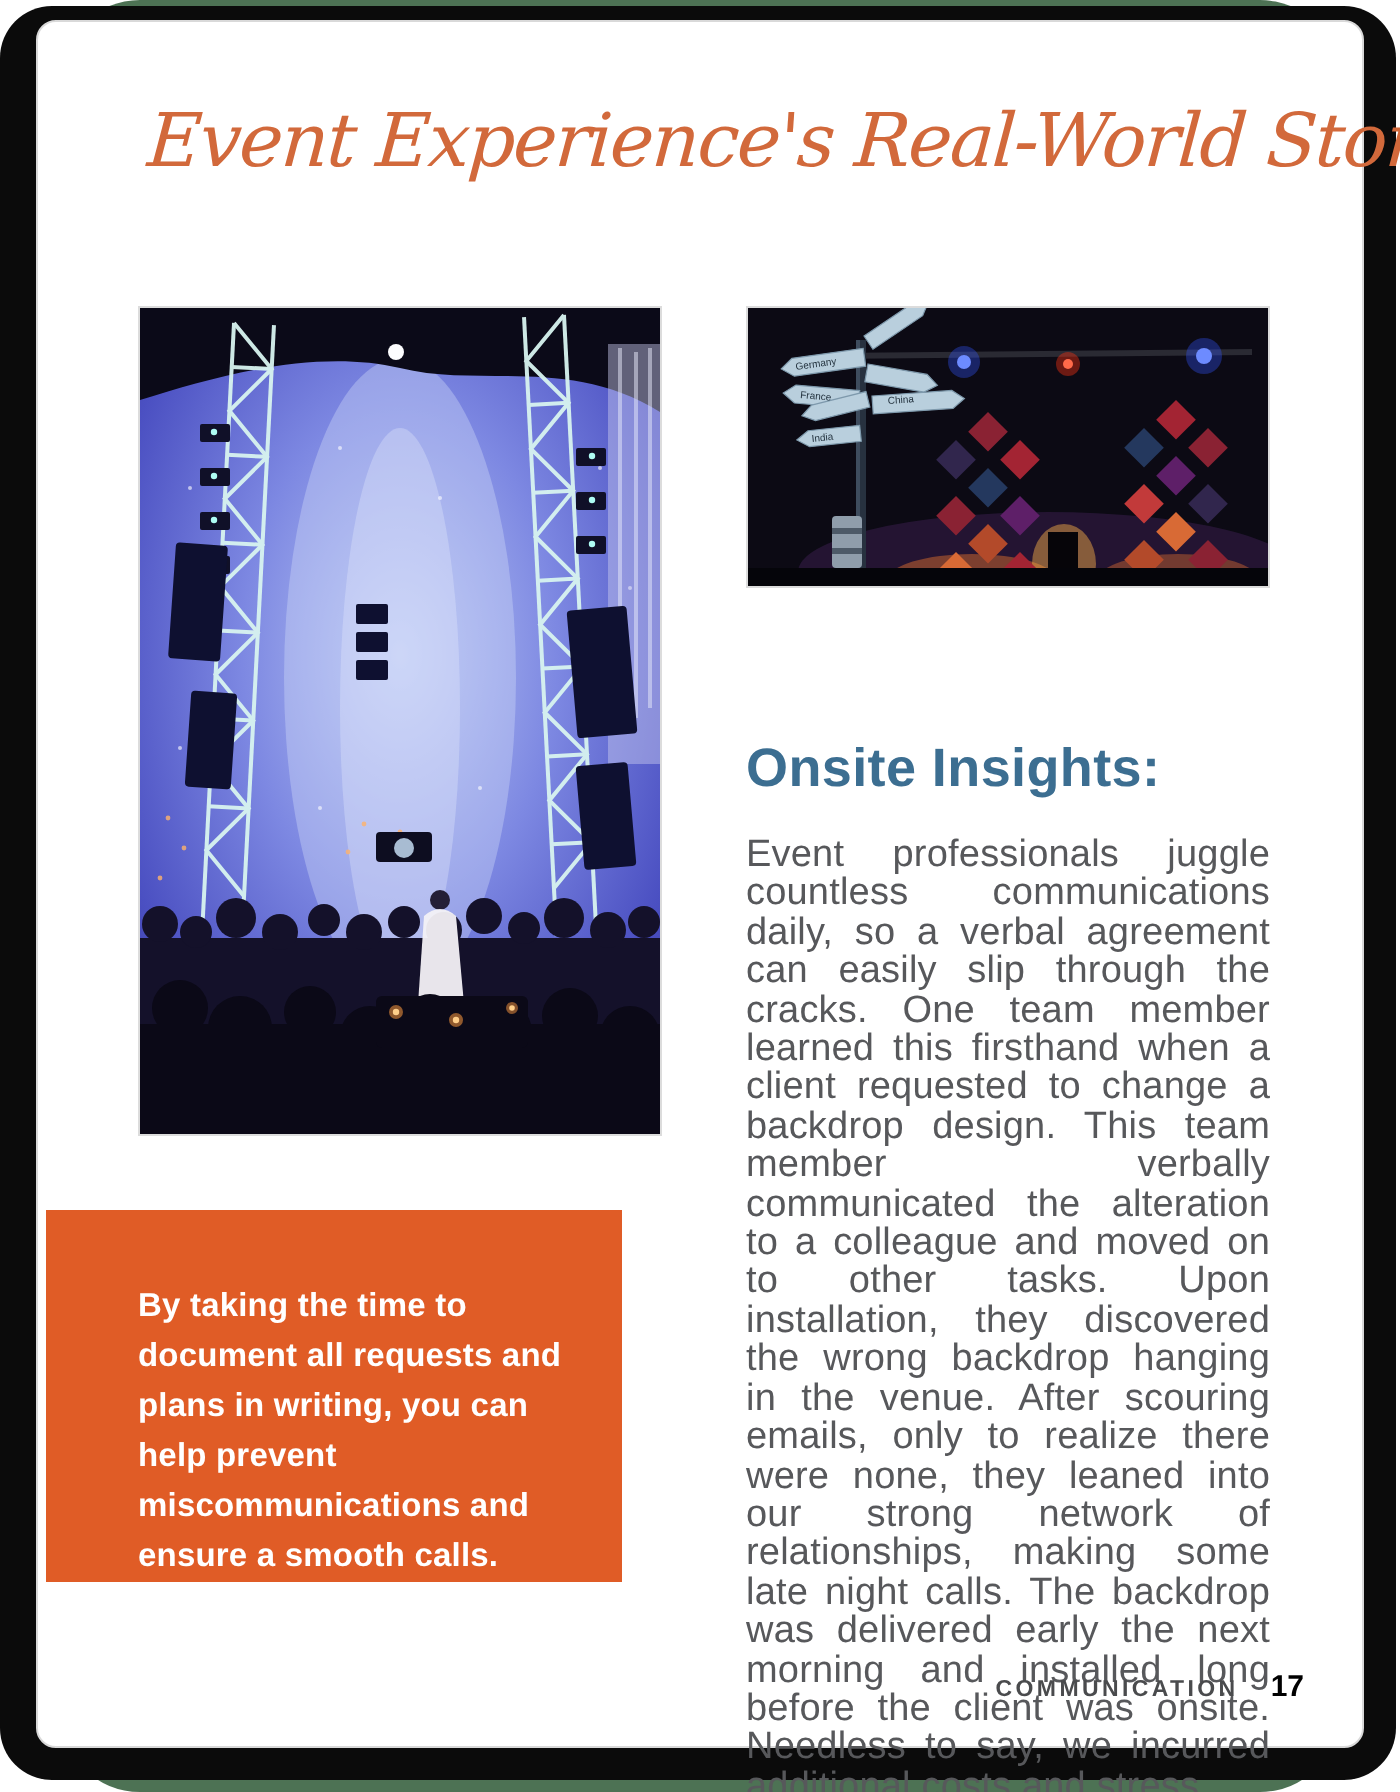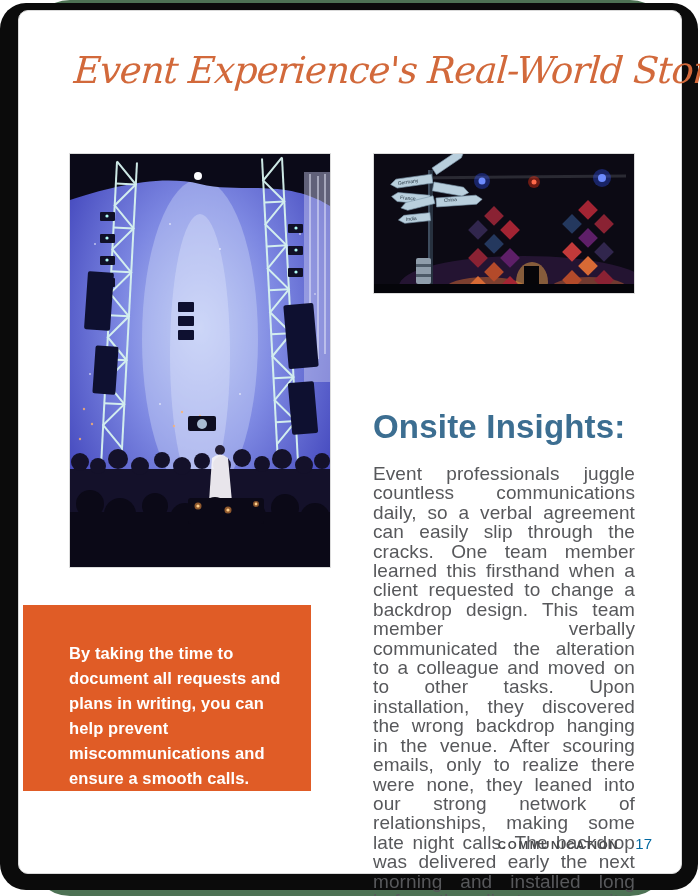--- a/index.html
+++ b/index.html
@@ -14,26 +14,26 @@
          font-size:37px;letter-spacing:-1px;color:#d2693b;transform:skewX(-4deg);}
   .photo{position:absolute;overflow:hidden;border:1px solid #dcdcdc;box-sizing:border-box;}
   .photo svg{display:block;}
   .photo-left{left:50px;top:142px;width:262px;height:415px;}
   .photo-right{left:354px;top:142px;width:262px;height:141px;}
   .callout{position:absolute;left:4px;top:594px;width:288px;height:186px;background:#e05c26;
            box-sizing:border-box;padding:36px 24px 0 46px;}
   .callout p{margin:0;color:#ffffff;font-size:16.5px;line-height:25px;font-weight:600;letter-spacing:.1px;}
   .callout strong{font-weight:800;}
   .right-col{position:absolute;left:354px;top:142px;width:262px;}
-  .heading{margin:114px 0 0;font-size:33px;font-weight:800;color:#3c6e91;letter-spacing:.2px;}
+  .heading{margin:75px 0 0;font-size:27px;font-weight:800;color:#3c6e91;letter-spacing:.2px;}
   .body{margin:18px 0 0;font-size:19px;line-height:19.4px;color:#57585b;text-align:justify;letter-spacing:.1px;}
   .body + .body{margin-top:20px;}
   .footer{position:absolute;right:29px;top:824px;display:flex;align-items:baseline;gap:16px;}
   .footer-section{font-size:11.5px;font-weight:700;letter-spacing:1.7px;color:#4a4b4d;}
-  .footer-page{font-size:15px;font-weight:400;color:#0369a1;}
+  .footer-page{font-size:15px;font-weight:700;color:#000000;}
 </style>
 </head>
 <body>
 
 <div class="canvas">
   <div class="green-bg"></div>
   <div class="frame"></div>
 
   <div class="sheet">
 

